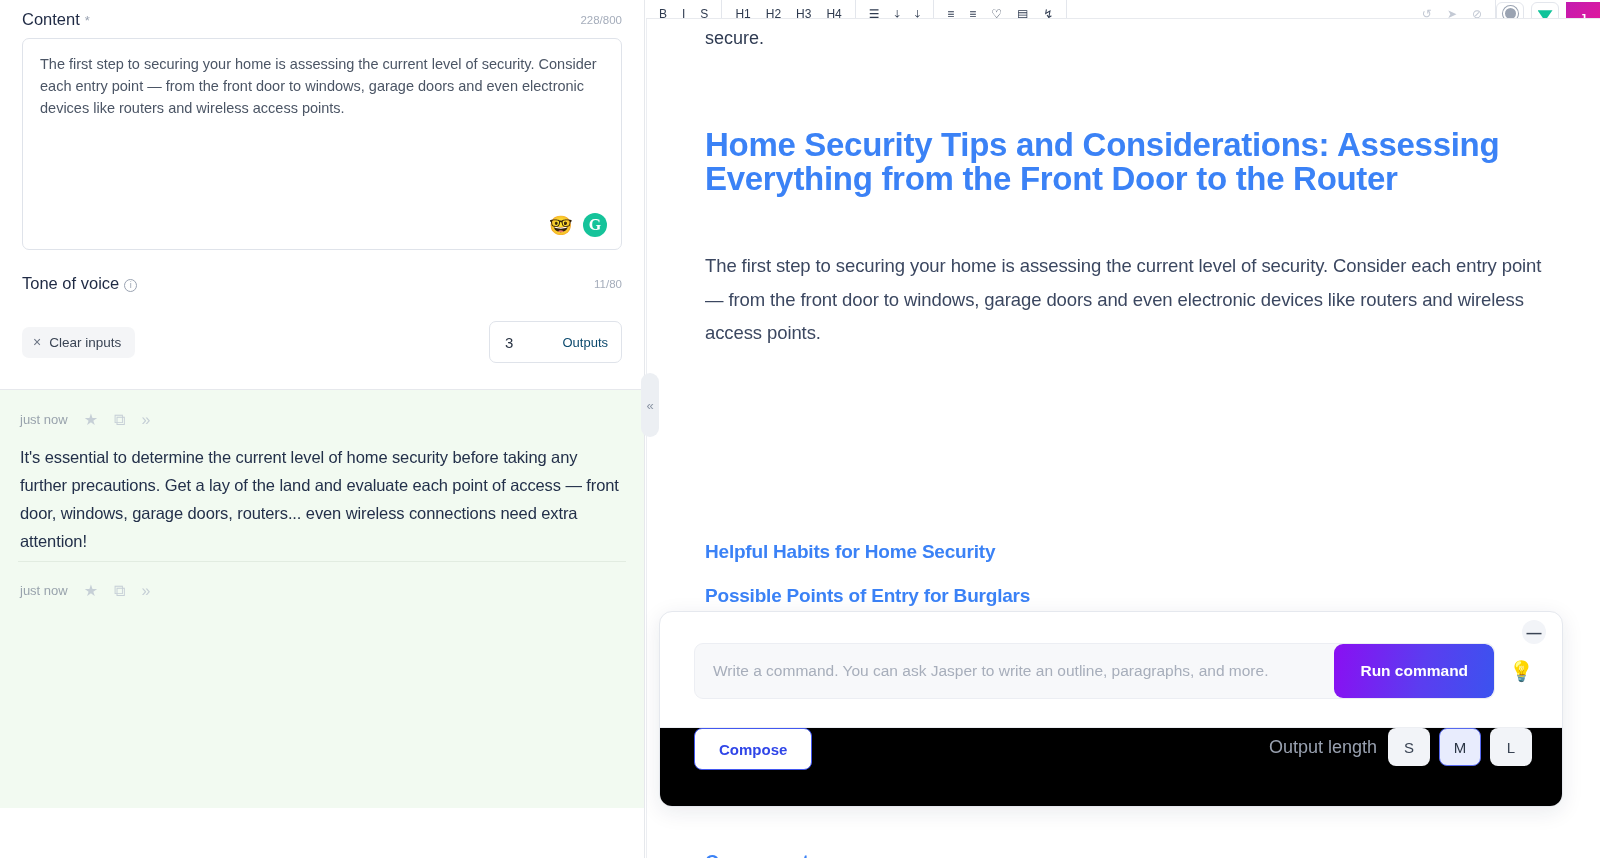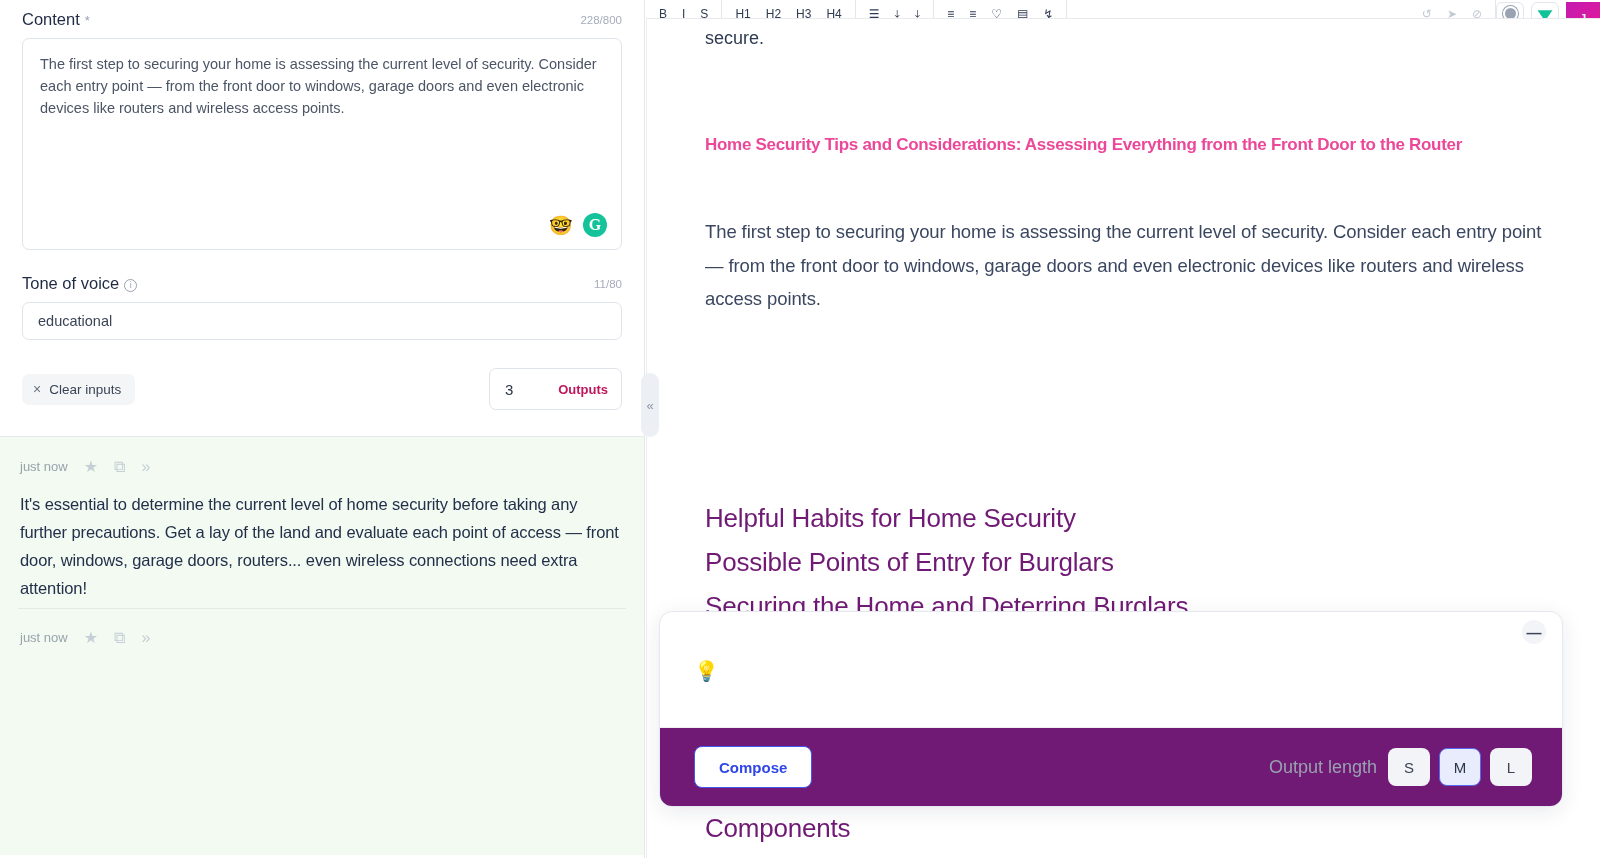--- a/index.html
+++ b/index.html
@@ -90,21 +90,21 @@
     display: flex; align-items: center;
     border: 1px solid #dfe3ea; border-radius: 7px;
     height: 42px; width: 133px; padding: 0 13px;
     justify-content: space-between; background: #fff;
   }
   .outputs-num {
     font-size: 15px; color: #2b3545; border: none; outline: none;
     width: 34px; background: transparent;
     font-family: "Liberation Sans", sans-serif;
   }
-  .outputs-lbl { font-size: 13px; color: #be185d; font-weight: bold; }
+  .outputs-lbl { font-size: 13px; color: #0c4a6e; }
   .generate-btn {
     height: 42px; padding: 0 22px;
     border: 2px solid #2f4fe8; border-radius: 8px;
     background: #fff; color: #1d2a3d;
     font-size: 15px; font-weight: 700; cursor: pointer;
     font-family: "Liberation Sans", sans-serif;
   }
 
   
   #outputs-list {
@@ -182,29 +182,29 @@
     position: absolute; left: 0; top: 19px;
     width: 954px; height: 839px; overflow: hidden;
     padding: 0 58px;
     border-left: 1px solid #eceef2;
   }
   .doc-orphan {
     font-size: 18px; color: #2f3b52; margin: 0; padding-top: 5px;
     line-height: 28px;
   }
   .doc-h1 {
-    font-size: 17px; font-weight: 700; color: #ec4899;
+    font-size: 33px; font-weight: 700; color: #3b82f6;
     line-height: 34px; margin: 76px 0 0 0; letter-spacing: -0.3px;
   }
   .doc-p {
     font-size: 18.5px; color: #3b4760; line-height: 33.5px;
     margin: 53px 0 0 0; letter-spacing: -0.1px;
   }
   .doc-h2 {
-    font-size: 26px; font-weight: 400; color: #701a75;
+    font-size: 19px; font-weight: 700; color: #3b82f6;
     margin: 0; line-height: 44px; letter-spacing: -0.2px;
   }
   .doc-h2.first { margin-top: 180px; }
   .doc-h2.last { margin-top: 178px; }
 
   
   #command-card {
     position: absolute; left: 13px; top: 611px;
     width: 904px; height: 196px;
     background: #fff; border: 1px solid #e5e8ee;
@@ -236,22 +236,22 @@
   .cmd-input::placeholder { color: #a7aebb; }
   .run-btn {
     border: none; cursor: pointer; color: #fff;
     font-size: 15.5px; font-weight: 700; padding: 0 26px;
     background: linear-gradient(100deg,#8a0ff2 0%,#5b3df0 55%,#3b53ef 100%);
     font-family: "Liberation Sans", sans-serif; border-radius: 9px;
   }
   .bulb { font-size: 20px; line-height: 56px; cursor: pointer; }
   .cmd-bottom {
     position: absolute; left: 0; right: 0; bottom: 0; height: 79px;
-    border-top: 1px solid #edeff3; background: #701a75;
-    display: flex; align-items: center;
+    border-top: 1px solid #edeff3; background: #000000;
+    display: flex; align-items: flex-start;
     padding: 0 30px 0 34px; justify-content: space-between;
   }
   .compose-btn {
     height: 42px; padding: 0 24px;
     border: 1.5px solid #4257ef; border-radius: 8px;
     background: #fff; color: #2f45e8;
     font-size: 15px; font-weight: 700; cursor: pointer;
     font-family: "Liberation Sans", sans-serif;
   }
   .len-group { display: flex; align-items: center; gap: 9px; }
@@ -293,21 +293,20 @@
       </div>
 
       
       <div class="field-head tone-head">
         <div class="field-label">
           <span>Tone of voice</span>
           <i class="info-icon">i</i>
         </div>
         <span class="counter">11/80</span>
       </div>
-      <input class="tone-input" value="educational" style="">
 
       
       <div class="actions-row">
         <button class="clear-btn">
           <span class="x-ico">×</span>
           <span>Clear inputs</span>
         </button>
         <div class="right-actions">
           <div class="outputs-wrap">
             <input class="outputs-num" value="3" style="">
@@ -392,20 +391,24 @@
       <p class="doc-p">The first step to securing your home is assessing the current level of security. Consider each entry point — from the front door to windows, garage doors and even electronic devices like routers and wireless access points.</p>
       <h2 class="doc-h2 first">Helpful Habits for Home Security</h2>
       <h2 class="doc-h2">Possible Points of Entry for Burglars</h2>
       <h2 class="doc-h2">Securing the Home and Deterring Burglars</h2>
       <h2 class="doc-h2 last">Components</h2>
     </div>
 
     <div id="command-card">
       <div class="cmd-minimize">—</div>
       <div class="cmd-top">
+        <div class="cmd-input-wrap">
+          <input class="cmd-input" placeholder="Write a command. You can ask Jasper to write an outline, paragraphs, and more." style="">
+          <button class="run-btn">Run command</button>
+        </div>
         <span class="bulb">💡</span>
       </div>
       <div class="cmd-bottom">
         <button class="compose-btn">Compose</button>
         <div class="len-group">
           <span class="len-label">Output length</span>
           <button class="len-btn">S</button>
           <button class="len-btn active">M</button>
           <button class="len-btn">L</button>
         </div>

